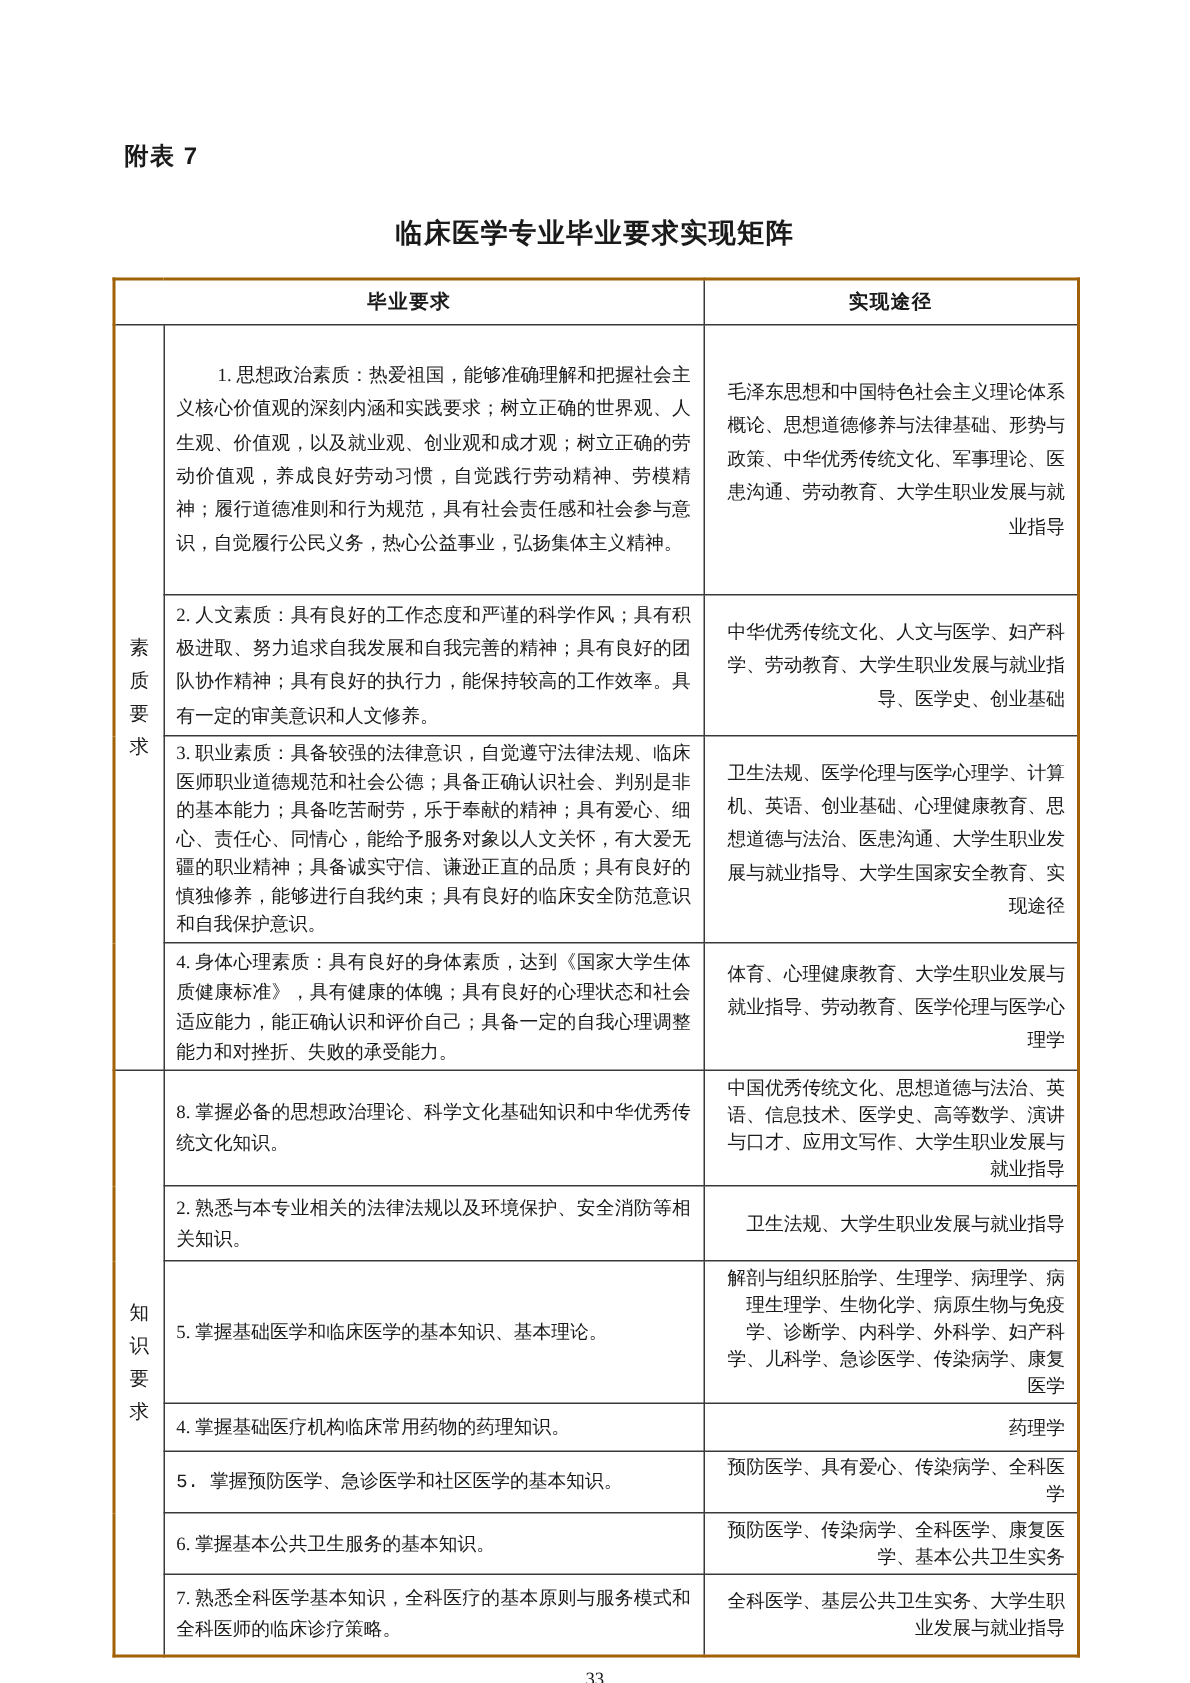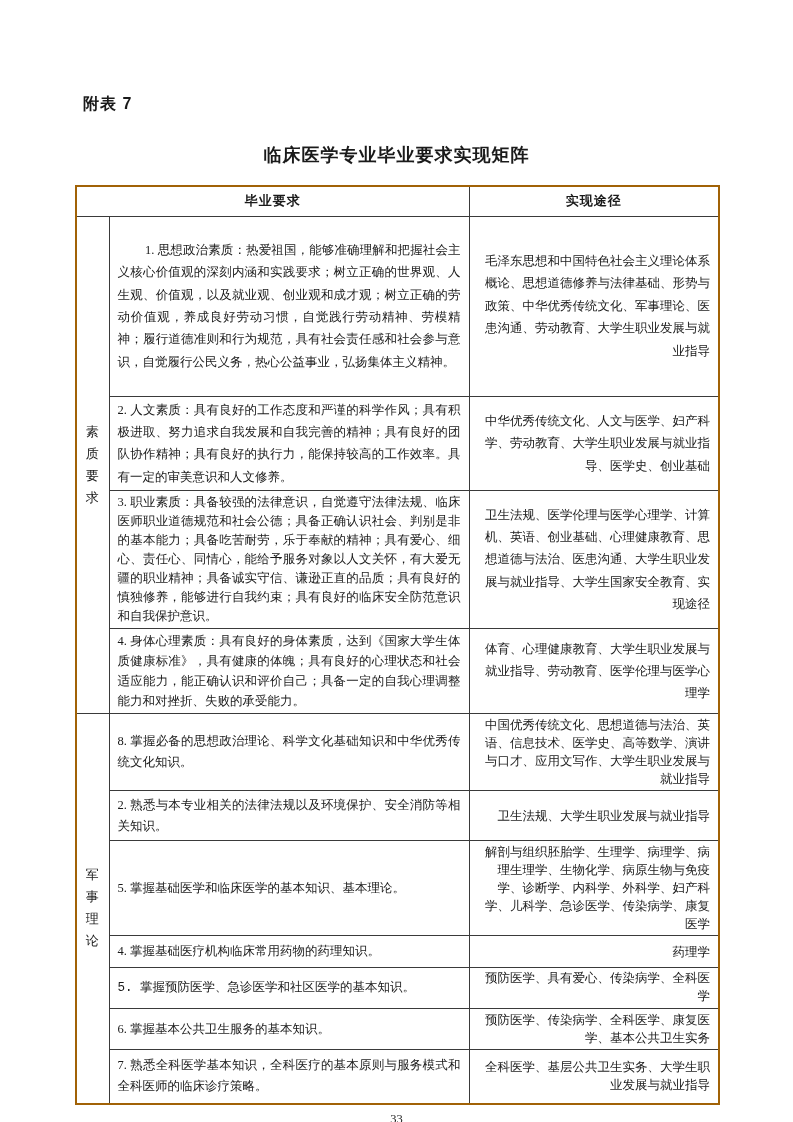--- a/index.html
+++ b/index.html
@@ -49,21 +49,21 @@
     box-sizing: border-box;
   }
   table.matrix th {
     font-family: "Liberation Sans", sans-serif;
     font-weight: bold;
     font-size: 13px;
     height: 30px;
     text-align: center;
     letter-spacing: 1px;
   }
-  td.vlabel { padding: 0; }
+  td.vlabel { padding: 0; text-align: center; }
   td.vlabel .vtext {
     width: 14px;
     margin: 0 auto;
     word-break: break-all;
     line-height: 22px;
     font-size: 13px;
     letter-spacing: 0;
   }
   td.req p, td.path p { margin: 0; }
   td.req p { text-align: justify; }
@@ -148,21 +148,21 @@
       <td class="req">
         <p class="lh-20">4. 身体心理素质：具有良好的身体素质，达到《国家大学生体质健康标准》，具有健康的体魄；具有良好的心理状态和社会适应能力，能正确认识和评价自己；具备一定的自我心理调整能力和对挫折、失败的承受能力。</p>
       </td>
       <td class="path">
         <p class="lh-22">体育、心理健康教育、大学生职业发展与就业指导、劳动教育、医学伦理与医学心理学</p>
       </td>
     </tr>
 
     <tr class="r-k1">
       <td class="vlabel" rowspan="7">
-        <div class="vtext">军事理论</div>
+        <div class="vtext">知识要求</div>
       </td>
       <td class="req">
         <p class="lh-21">8. 掌握必备的思想政治理论、科学文化基础知识和中华优秀传统文化知识。</p>
       </td>
       <td class="path">
         <p class="lh-18">中国优秀传统文化、思想道德与法治、英语、信息技术、医学史、高等数学、演讲与口才、应用文写作、大学生职业发展与就业指导</p>
       </td>
     </tr>
     <tr class="r-k2">
       <td class="req">

